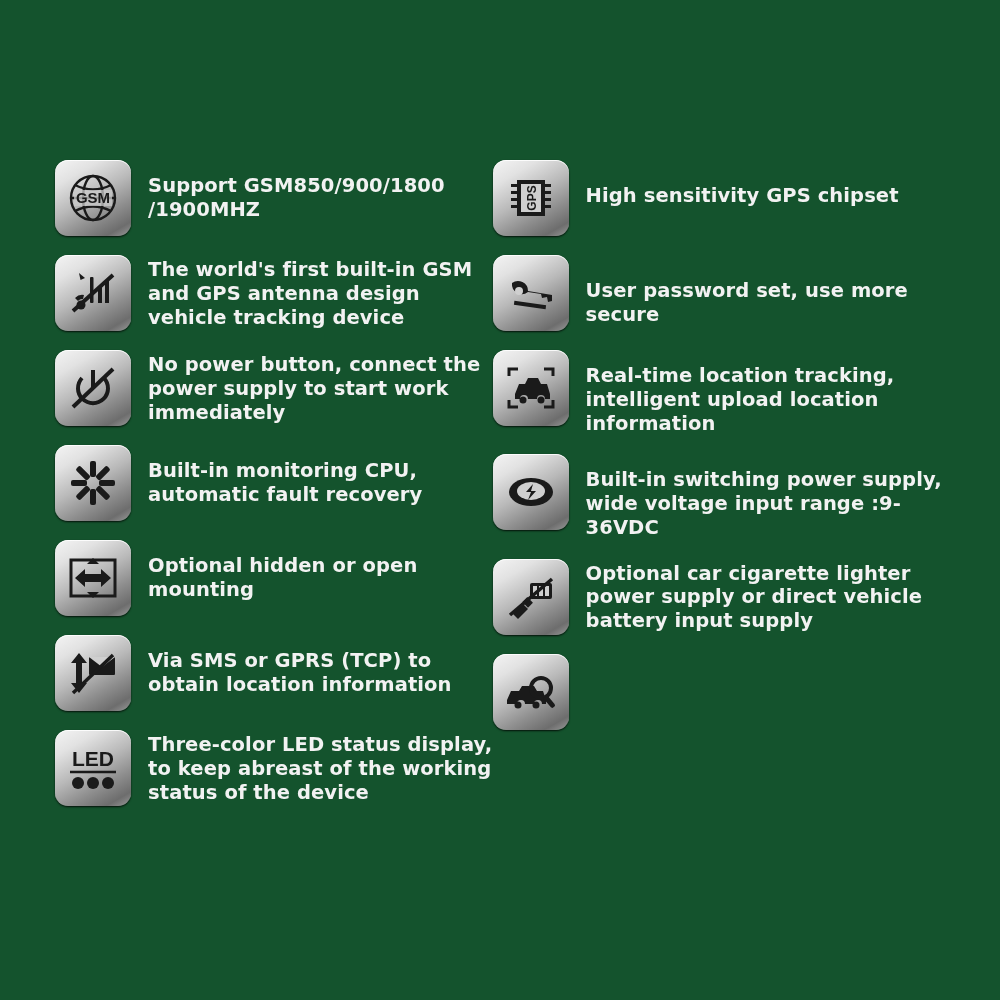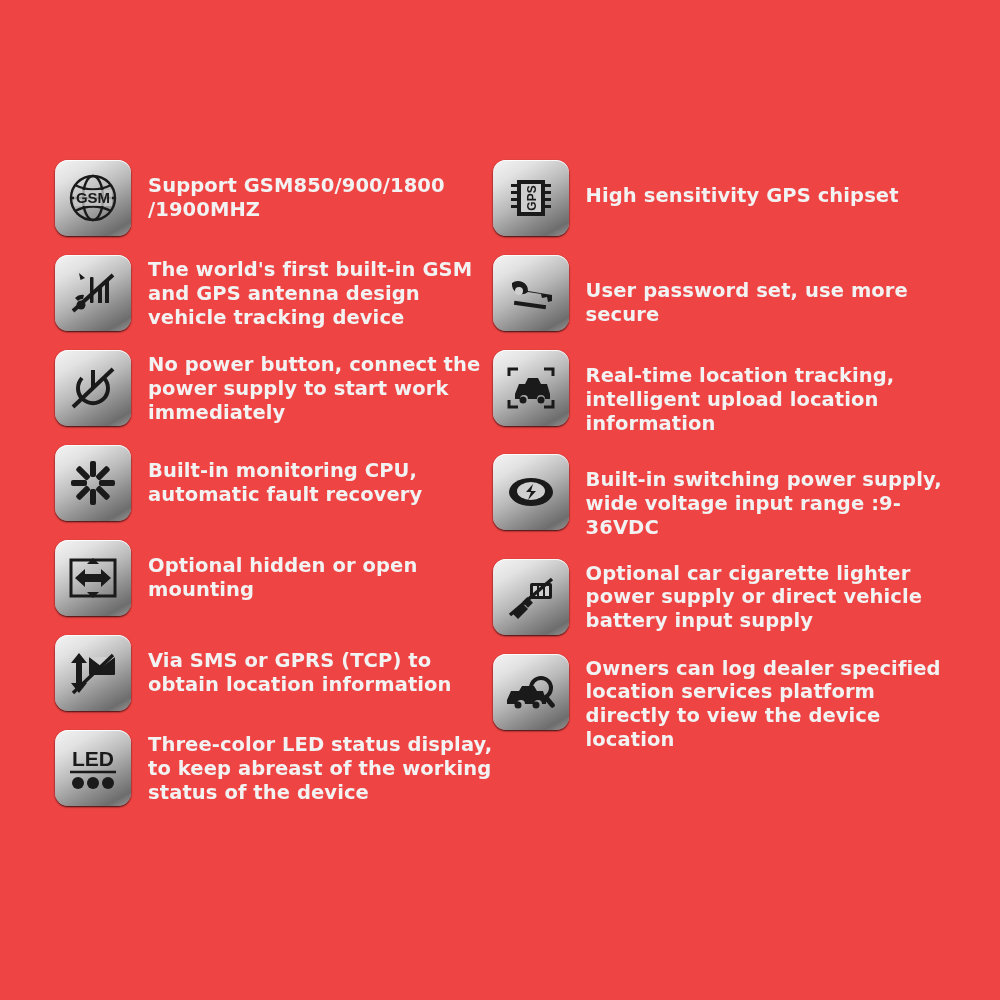--- a/index.html
+++ b/index.html
@@ -11,21 +11,21 @@
     width: 1000px;
     height: 1000px;
     overflow: hidden;
     font-family: "Liberation Sans", sans-serif;
     color: #ffffff;
   }
   .page {
     position: relative;
     width: 1000px;
     height: 1000px;
-    background: #ef4444;
+    background: #14532d;
   }
   .columns {
     position: absolute;
     left: 0;
     top: 0;
     width: 1000px;
     height: 1000px;
     display: flex;
     box-sizing: border-box;
     padding: 160px 40px 0 55px;
@@ -281,18 +281,17 @@
           <svg width="60" height="56" viewBox="0 0 60 56">
             <g fill="#1a1a1a">
               <path d="M6 36 l4 -9 h8 l3 -5 h12 l3 5 h6 l3 9 v4 h-4 a4 4 0 0 0 -8 0 h-9 a4 4 0 0 0 -8 0 H6z"></path>
               <circle cx="17" cy="41" r="3.5"></circle>
               <circle cx="35" cy="41" r="3.5"></circle>
               <circle cx="40" cy="24" r="10" fill="none" stroke="#1a1a1a" stroke-width="4"></circle>
               <rect x="46" y="31" width="5" height="14" rx="2" transform="rotate(-40 48 38)"></rect>
             </g>
           </svg>
         </div>
-        <div class="feat-text three-line">Owners can log dealer specified location services platform directly to view the device location</div>
       </div>
 
     </div>
   </div>
 </div>
 
 </body></html>

